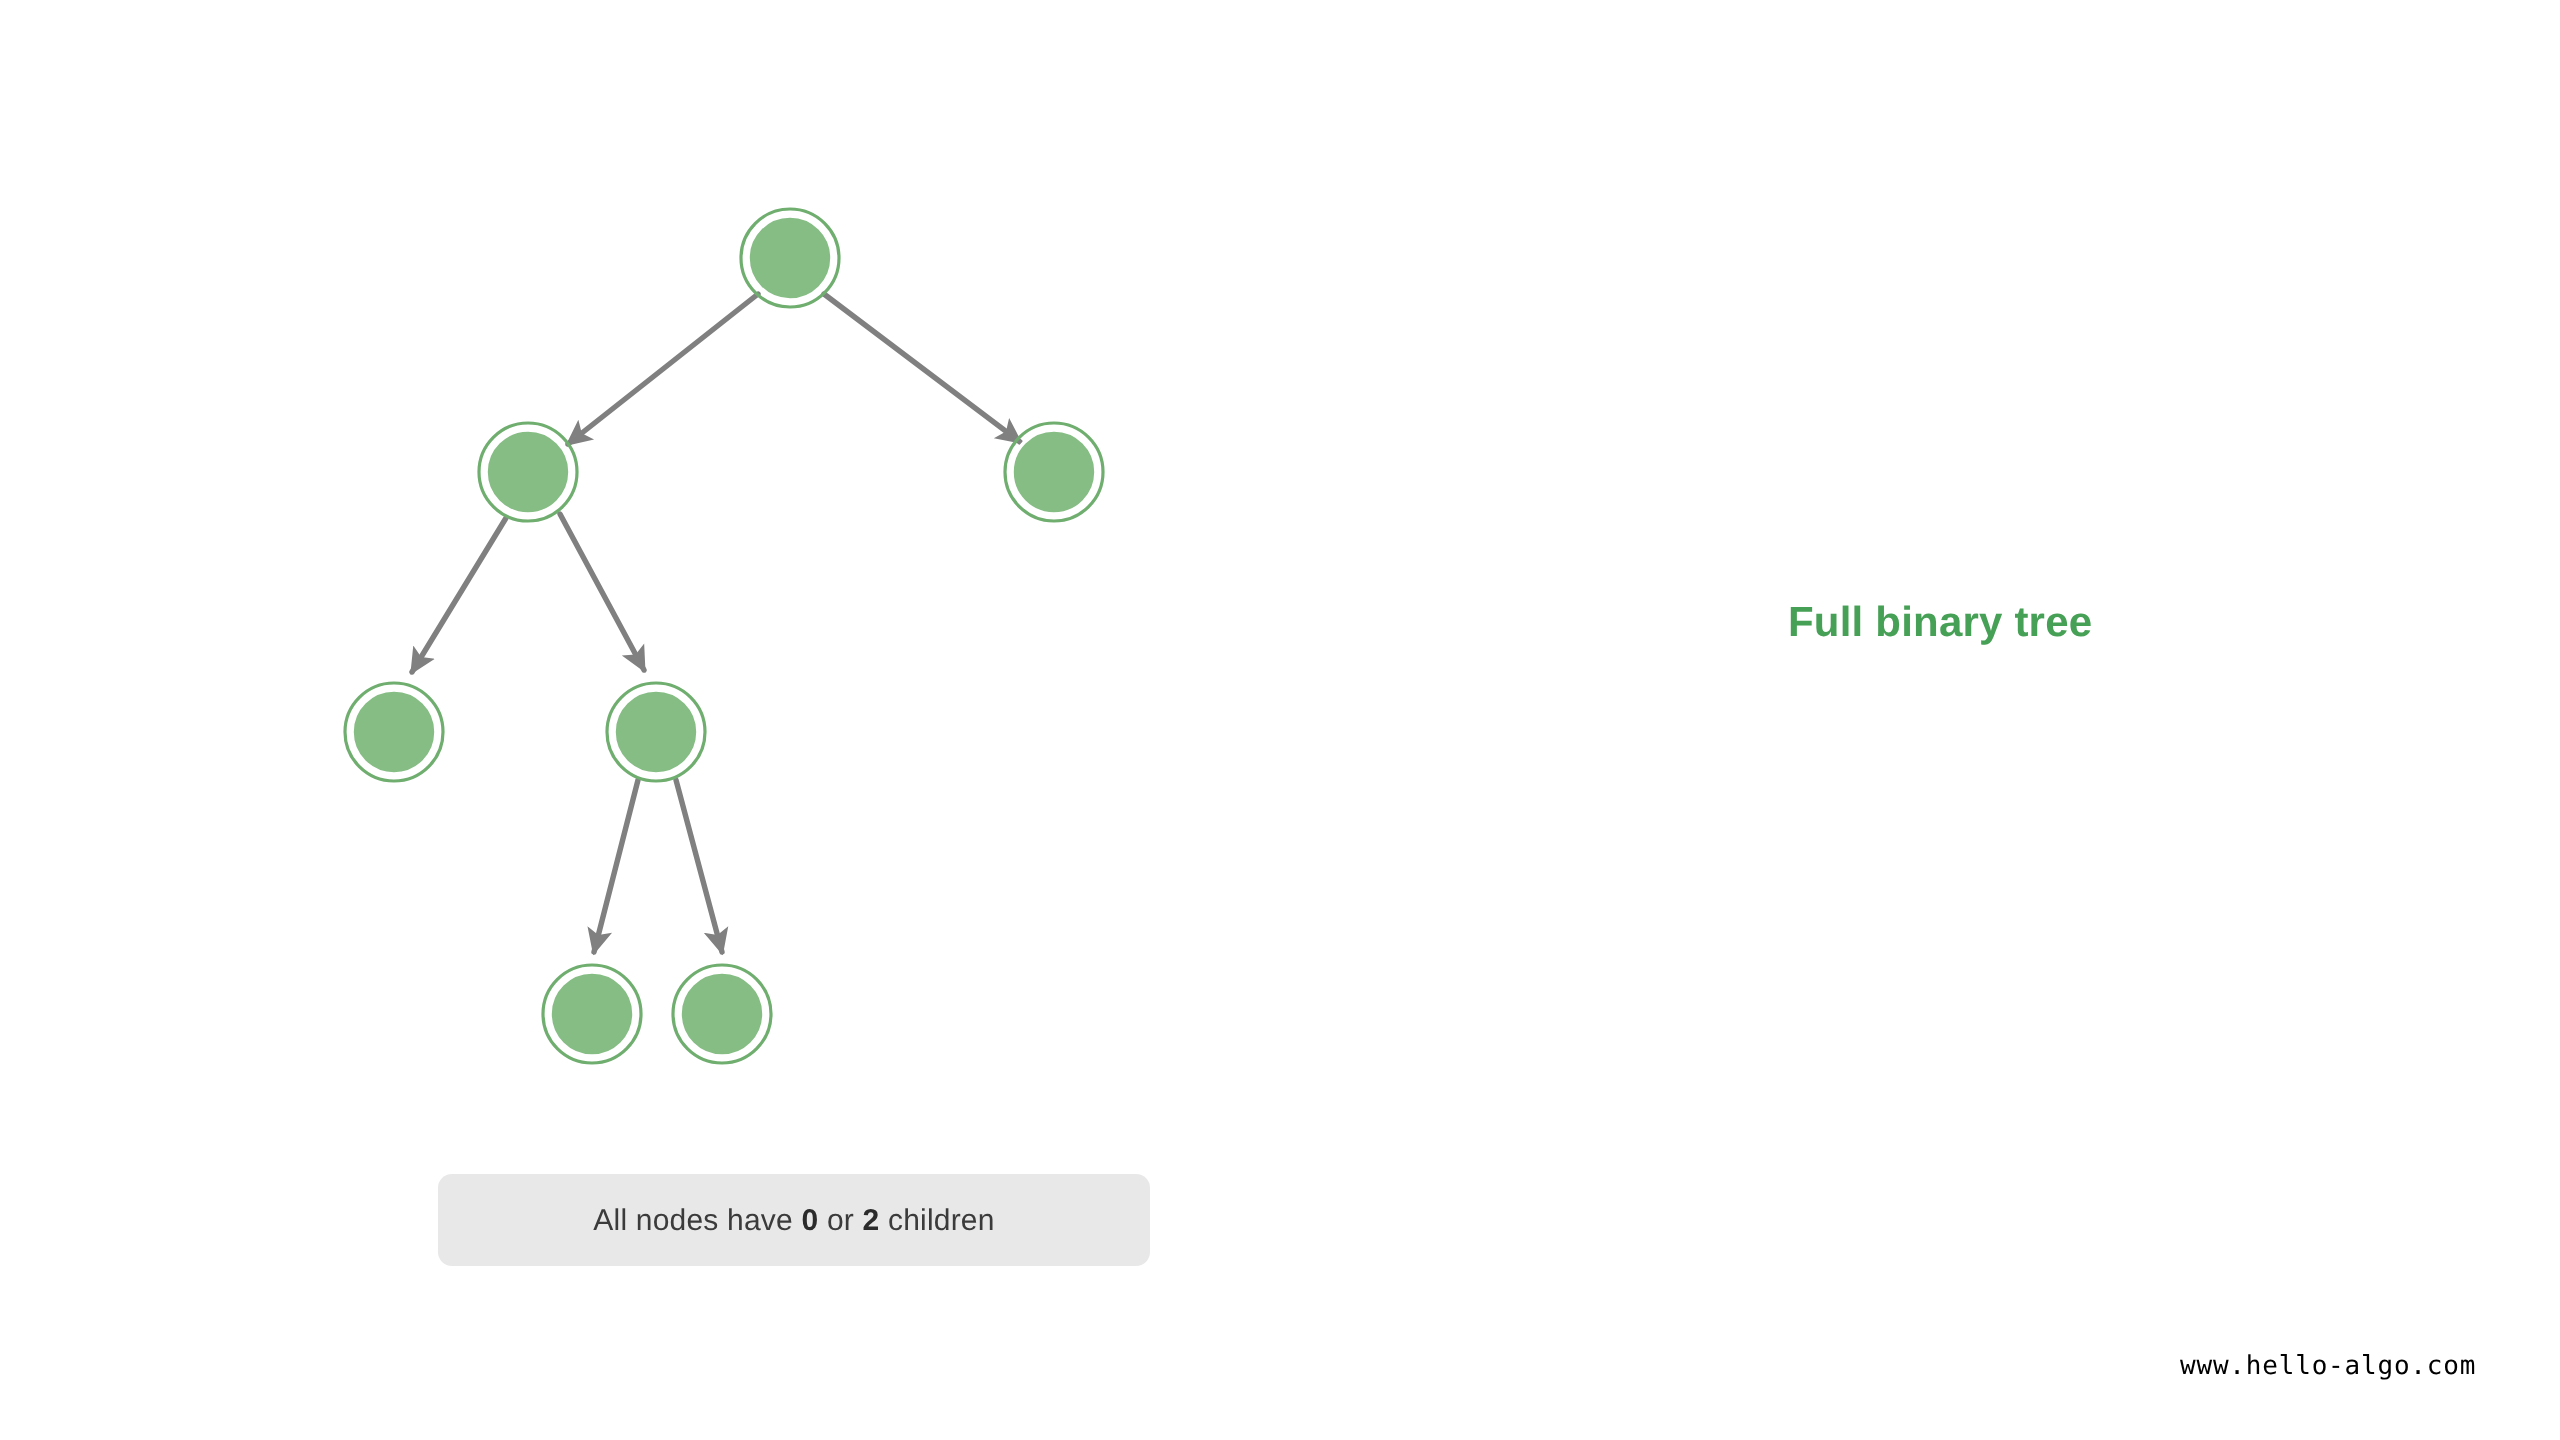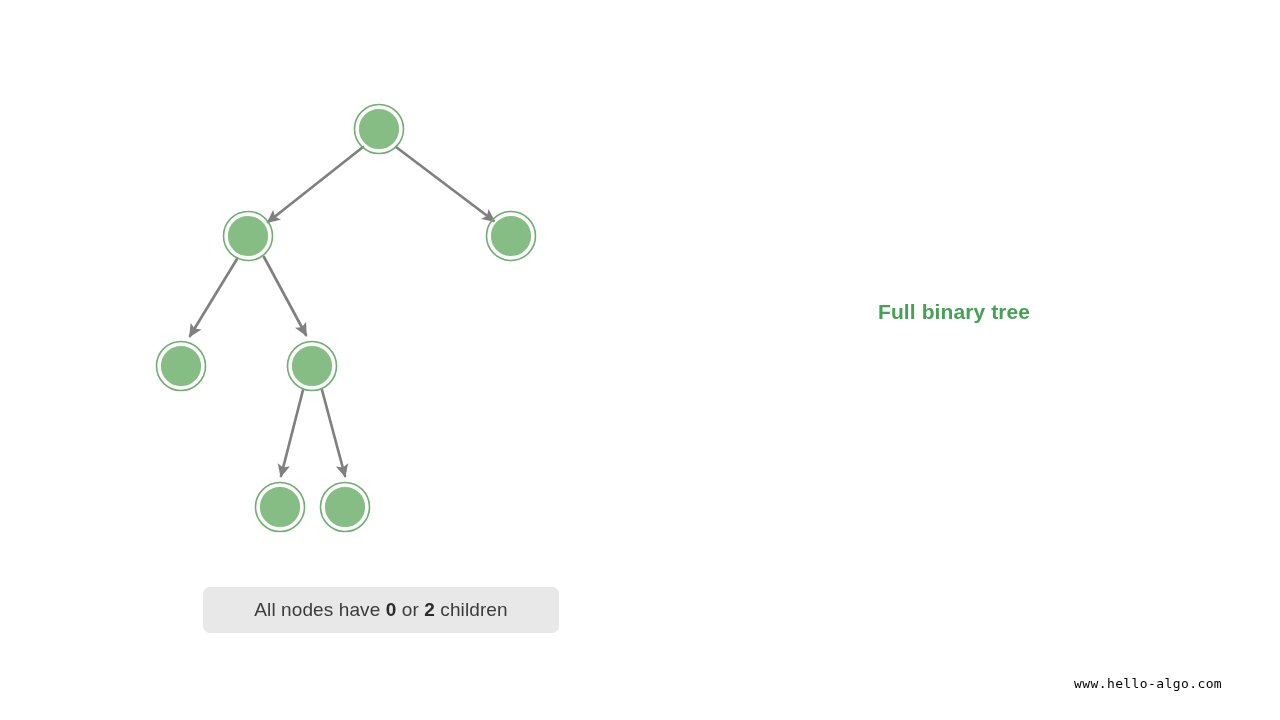--- a/index.html
+++ b/index.html
@@ -12,21 +12,21 @@
     width: 1280px;
     height: 720px;
     position: relative;
     overflow: hidden;
     font-family: "Liberation Sans", sans-serif;
     -webkit-font-smoothing: antialiased;
   }
 
   #canvas {
     position: absolute;
-    left: 0;
+    left: 16px;
     top: 0;
     width: 1144px;
     height: 720px;
   }
 
   
   #tree-svg {
     position: absolute;
     left: 0;
     top: 0;
@@ -55,21 +55,21 @@
     width: 356px;
     height: 46px;
     background: #e8e8e8;
     border-radius: 7px;
     display: flex;
     align-items: center;
     justify-content: center;
     box-sizing: border-box;
   }
   #caption-text {
-    font-size: 19px;
+    font-size: 15px;
     color: #3b3b3b;
     white-space: nowrap;
     letter-spacing: 0.1px;
   }
   #caption-text .b {
     font-weight: bold;
     color: #2b2b2b;
   }
 
   

